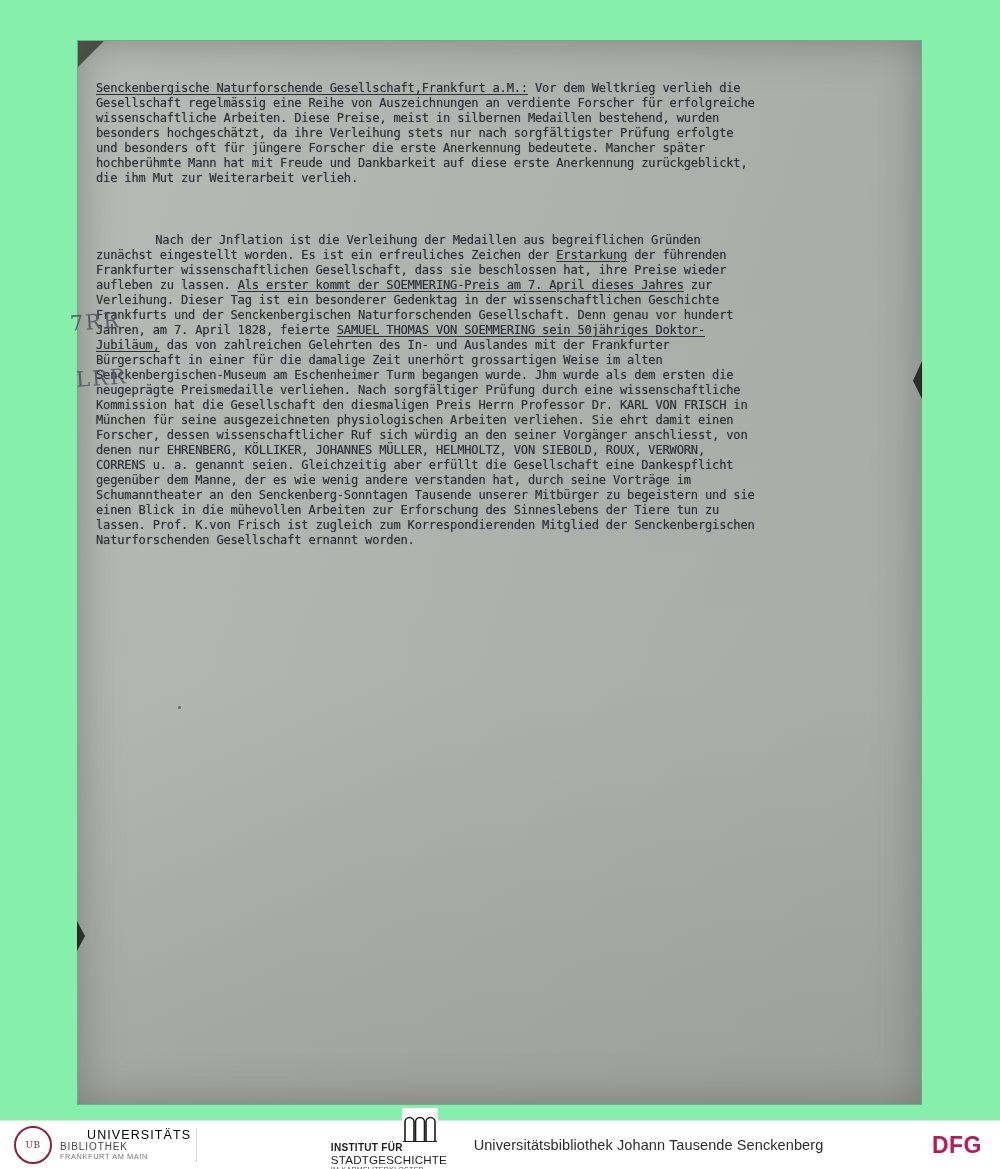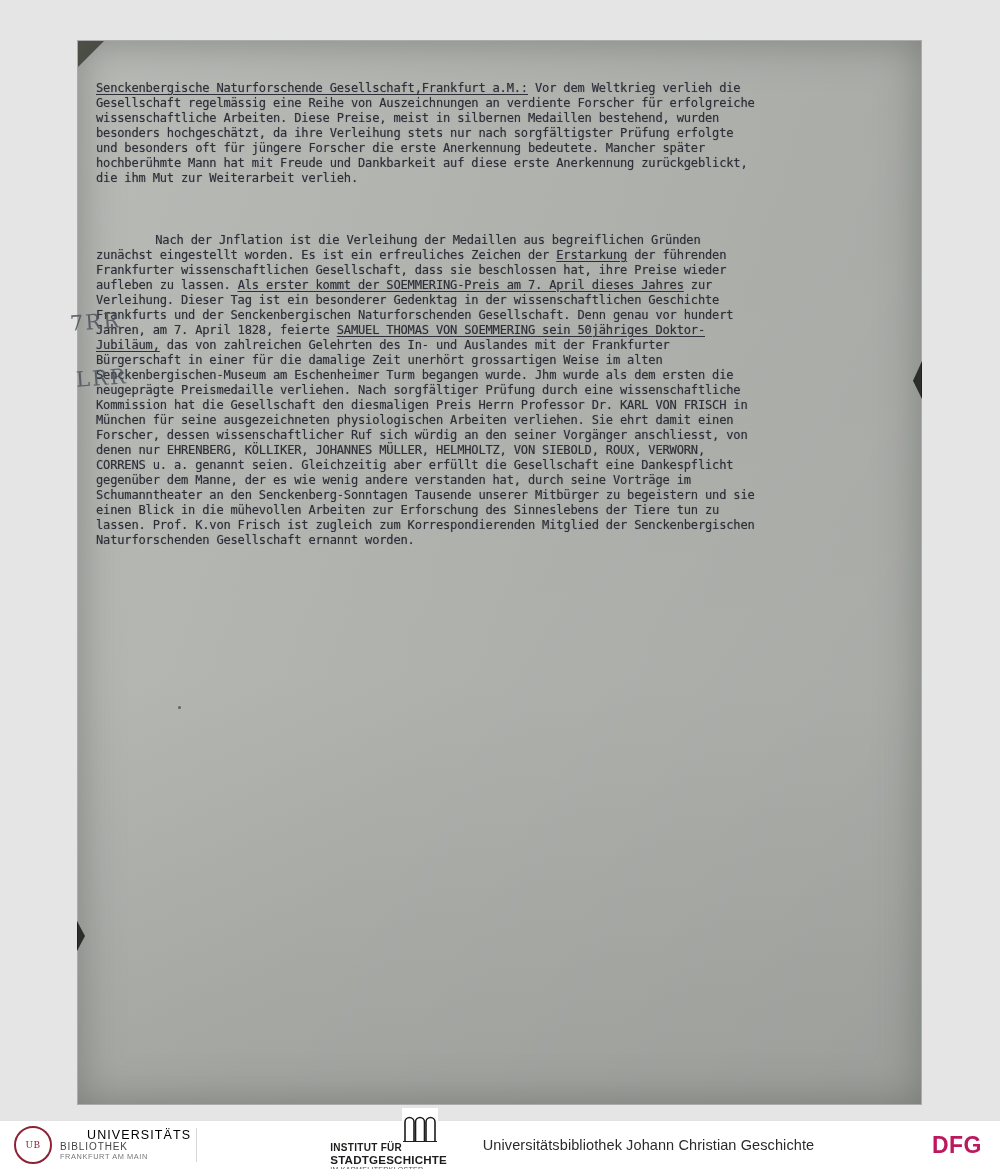--- a/index.html
+++ b/index.html
@@ -14,21 +14,21 @@
     font-family: "Liberation Sans", sans-serif;
     overflow: hidden;
   }
 
   
   #viewer {
     position: absolute;
     left: 0; top: 0;
     width: 1000px;
     height: 1154px;
-    background: #e5e5e5;
+    background: #86efac;
   }
 
   
   #sheet {
     position: absolute;
     left: 78px;
     top: 41px;
     width: 843px;
     height: 1063px;
     background: #b3b6b1;
@@ -166,21 +166,21 @@
     flex-direction: column;
   }
   .isg-mark {
     width: 36px; height: 34px;
     margin-right: 9px;
     flex: none;
     position: relative;
   }
   .isg-text { line-height: 1.12; }
   .isg-text .l1 { font-size: 10px; font-weight: bold; color: #1d1d1b; letter-spacing: .3px; }
-  .isg-text .l2 { font-size: 11.6px; font-weight: bold; color: #1d1d1b; letter-spacing: .2px; }
+  .isg-text .l2 { font-size: 11.6px; font-weight: normal; color: #1d1d1b; letter-spacing: .2px; }
   .isg-text .l3 { font-size: 7px; color: #555; letter-spacing: .3px; }
   .isg-text .l4 { font-size: 7px; color: #555; letter-spacing: .3px; }
 
   #footer .credit {
     flex: 1;
     text-align: center;
     font-size: 14.5px;
     color: #2b2b2b;
     letter-spacing: .1px;
   }
@@ -246,17 +246,17 @@
       </svg>
     </div>
     <div class="isg-text">
       <div class="l1">INSTITUT FÜR</div>
       <div class="l2">STADTGESCHICHTE</div>
       <div class="l3">IM KARMELITERKLOSTER</div>
       <div class="l4">FRANKFURT AM MAIN</div>
     </div>
   </div>
 
-  <div class="credit">Universitätsbibliothek Johann Christian Geschichte</div>
+  <div class="credit">Universitätsbibliothek Johann Tausende Senckenberg</div>
 
   <div class="dfg">DFG</div>
 
 </div>
 
 </body></html>

